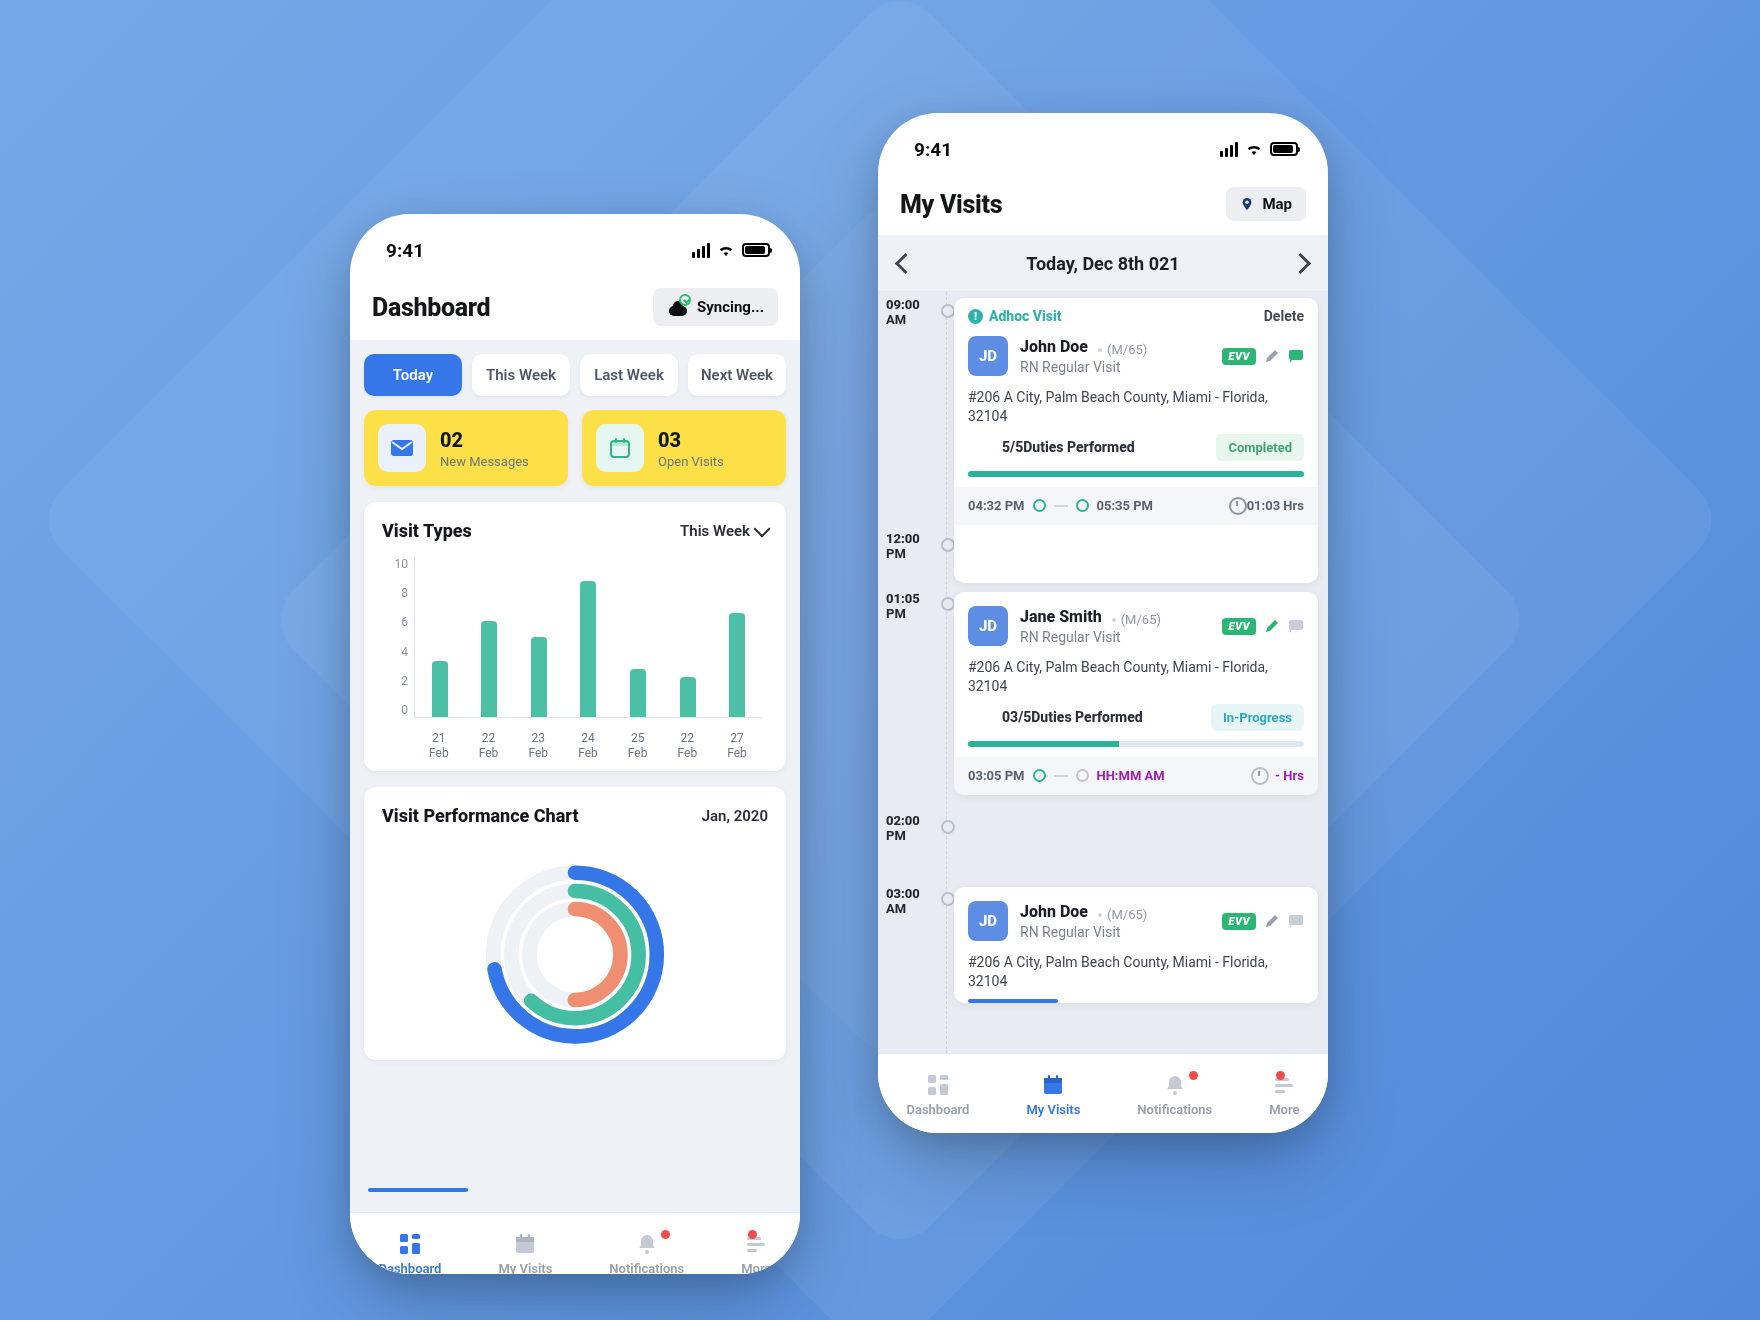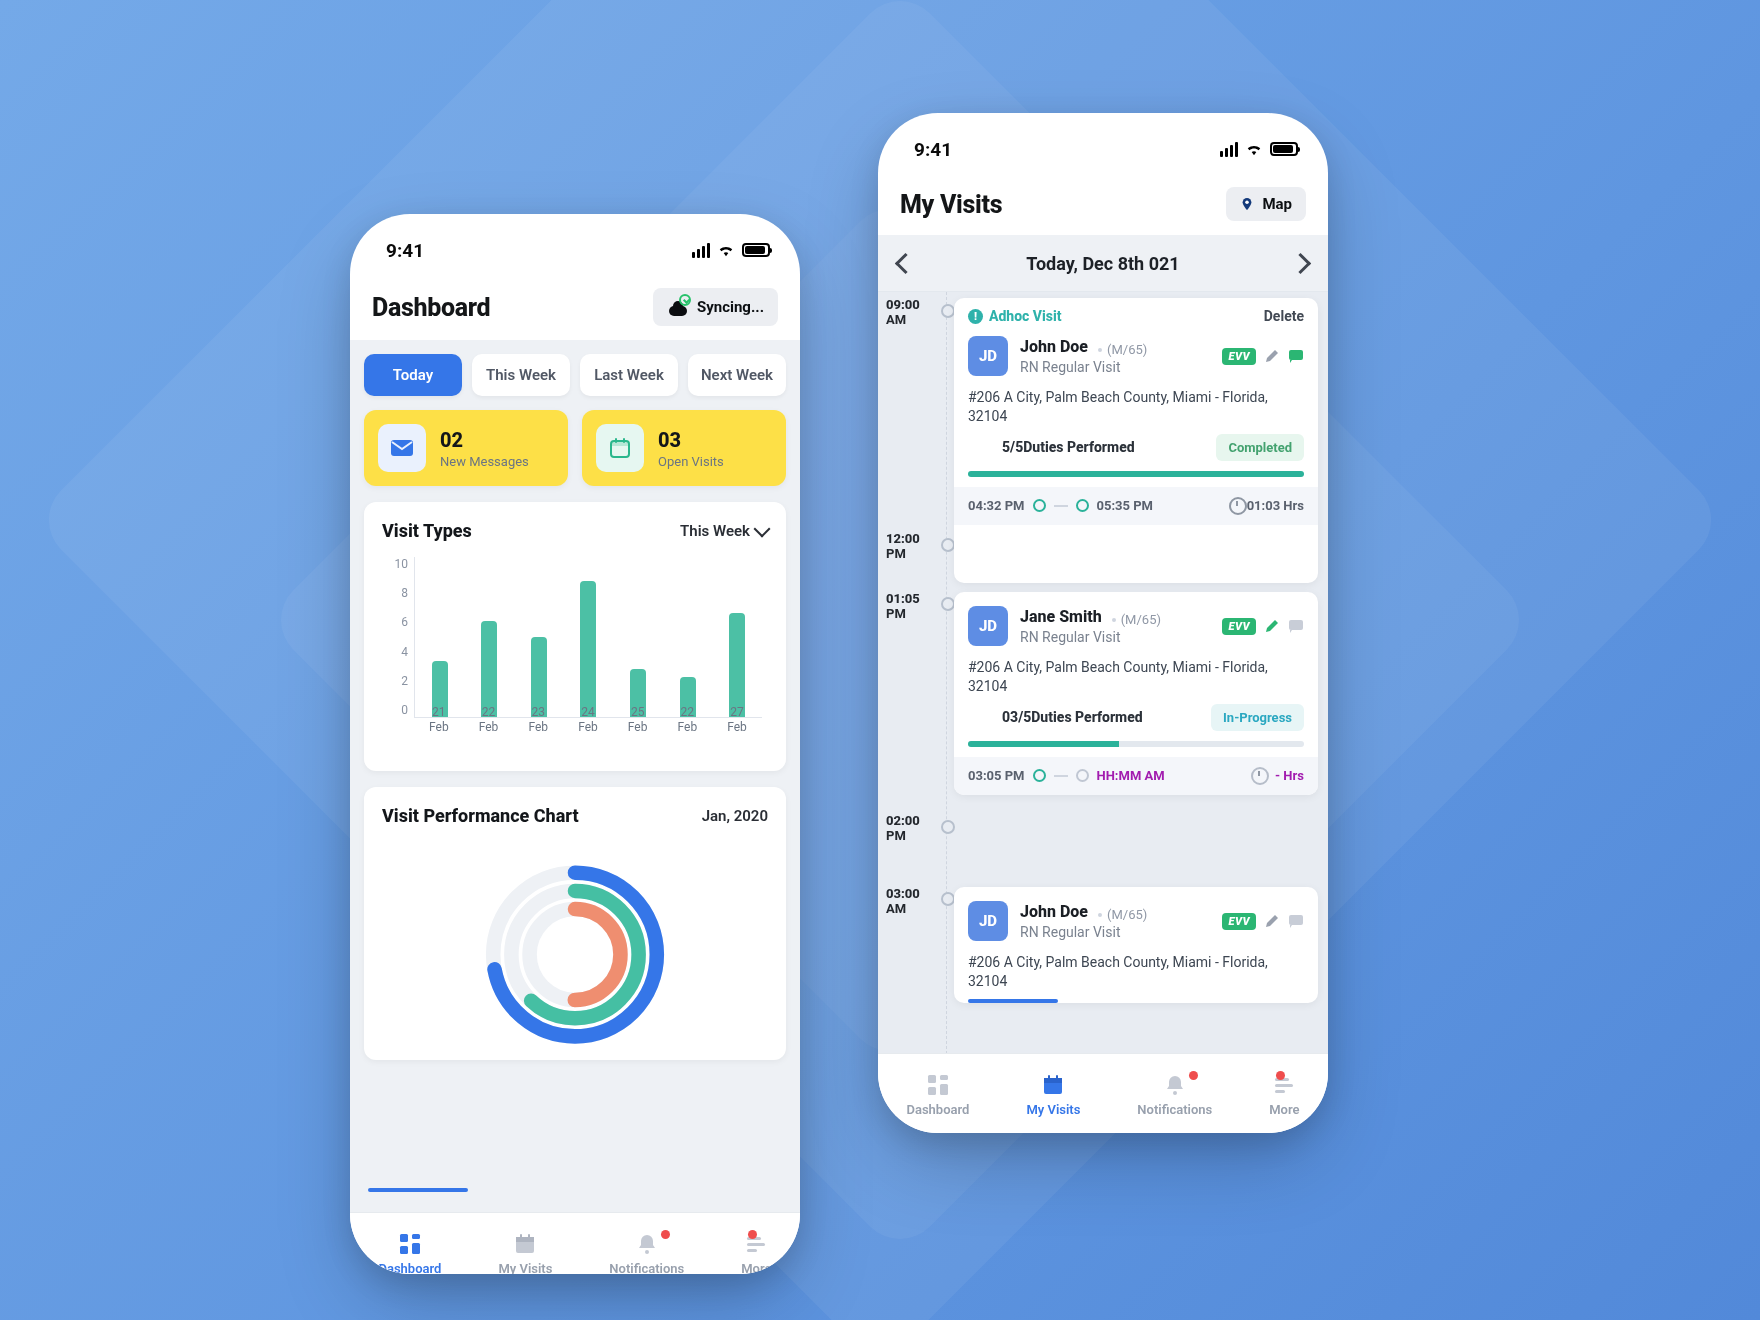--- a/index.html
+++ b/index.html
@@ -104,21 +104,21 @@
   .chev-down { width:10px; height:10px; border-right:2px solid #2a2e35; border-bottom:2px solid #2a2e35; transform:rotate(45deg); margin-top:-4px;}
   
   .barchart {
     height:200px; display:flex;
   }
   .y-axis { display:flex; flex-direction:column; justify-content:space-between; align-items:flex-end; width:26px; height:160px; font-size:12px; color:#8a93a2;}
   .plot { flex:1; height:200px; position:relative; }
   .bars-row { position:absolute; left:6px; right:6px; top:0; height:160px; display:flex; justify-content:space-around; align-items:flex-end; border-left:1px solid #e1e5ec; border-bottom:1px solid #e1e5ec;}
   .bar-col { display:flex; flex-direction:column; align-items:center; gap:6px; width:46px;}
   .bar { width:16px; background:#4cc0a5; border-radius:4px 4px 0 0; }
-  .xlabels { position:absolute; left:6px; right:6px; top:148px; display:flex; justify-content:space-around; }
+  .xlabels { position:absolute; left:6px; right:6px; top:174px; display:flex; justify-content:space-around; }
   .xlabel { width:46px; text-align:center; font-size:12px; color:#6b7583; line-height:1.25;}
   
   .radial-wrap { display:flex; justify-content:center; padding:8px 0 6px 0;}
   
   .bottom-nav {
     height:82px; background:#fff; border-top:1px solid #e6eaee;
     display:flex; justify-content:space-around; align-items:center;
   }
   .nav-item { display:flex; flex-direction:column; align-items:center; gap:5px; font-size:13px; color:#98a0ad; font-weight:600; position:relative;}
   .nav-item.active { color:#3576e8;}

